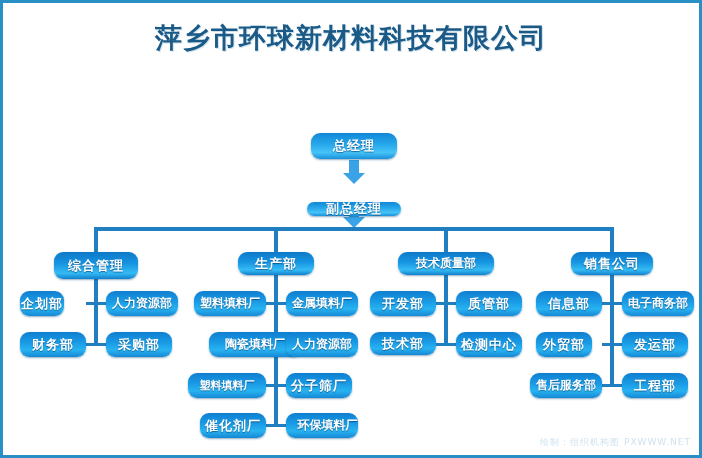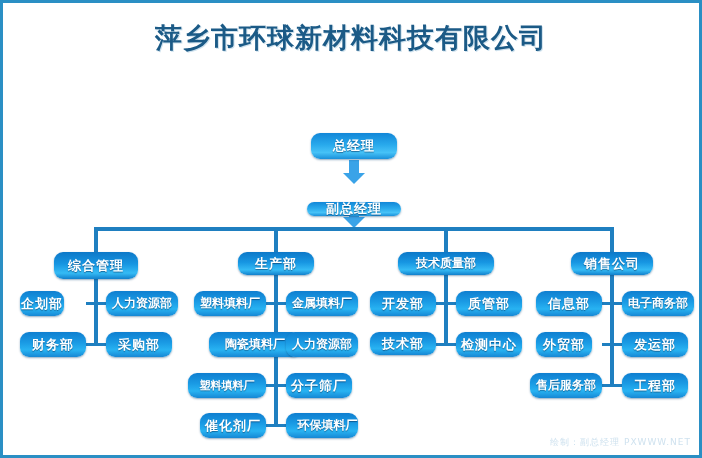--- a/index.html
+++ b/index.html
@@ -152,14 +152,14 @@
       <div class="node " style="left: 453px; top: 329px; width: 66px; height: 25px; font-size: 13px;">检测中心</div>
       <div class="node dept" style="left: 568px; top: 249px; width: 82px; height: 23px; font-size: 13px;">销售公司</div>
       <div class="node " style="left: 533px; top: 288px; width: 66px; height: 25px; font-size: 13px;">信息部</div>
       <div class="node " style="left: 619px; top: 288px; width: 72px; height: 25px; font-size: 12px; letter-spacing: 0px;">电子商务部</div>
       <div class="node " style="left: 533px; top: 329px; width: 56px; height: 25px; font-size: 13px;">外贸部</div>
       <div class="node " style="left: 619px; top: 329px; width: 66px; height: 25px; font-size: 13px;">发运部</div>
       <div class="node " style="left: 527px; top: 370px; width: 72px; height: 25px; font-size: 12px; letter-spacing: 0px;">售后服务部</div>
       <div class="node " style="left: 619px; top: 370px; width: 66px; height: 25px; font-size: 13px;">工程部</div>
     </div>
 
-  <div id="watermark">绘制：副总经理 PXWWW.NET</div>
+  <div id="watermark">绘制：组织机构图 PXWWW.NET</div>
 </div>
 
 </body></html>

